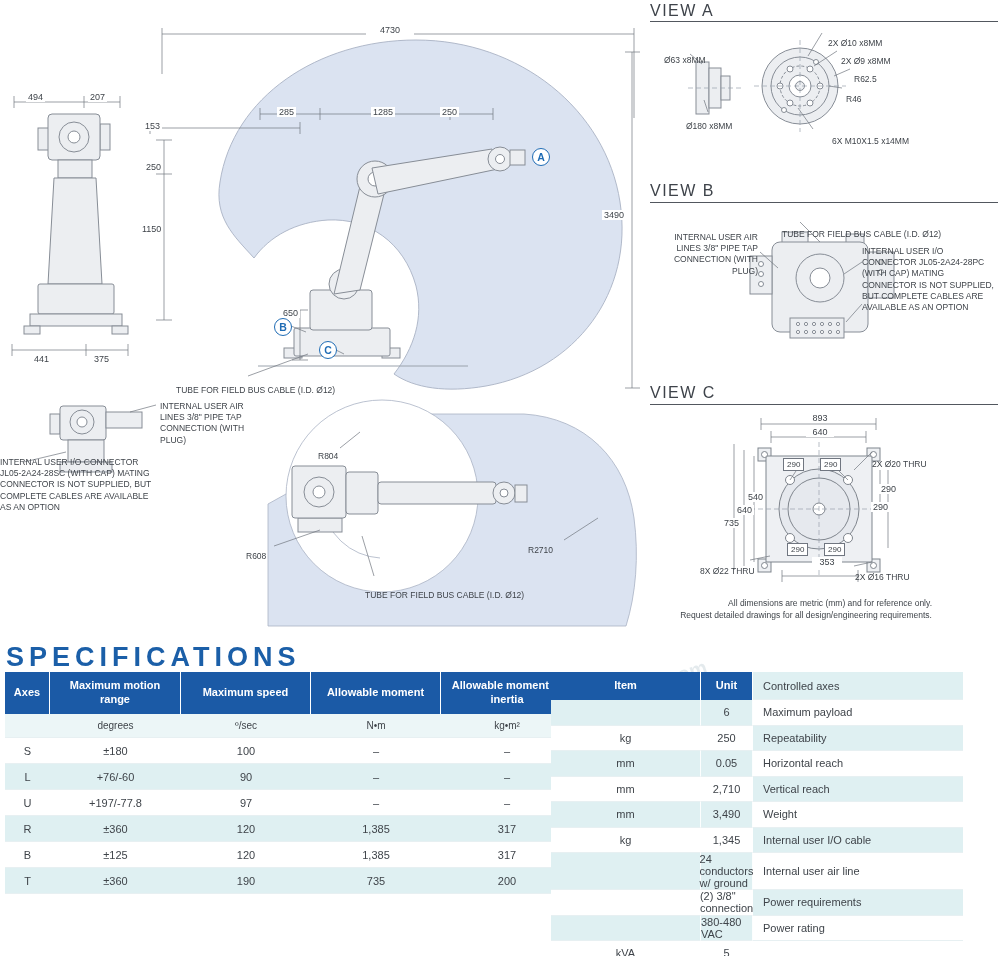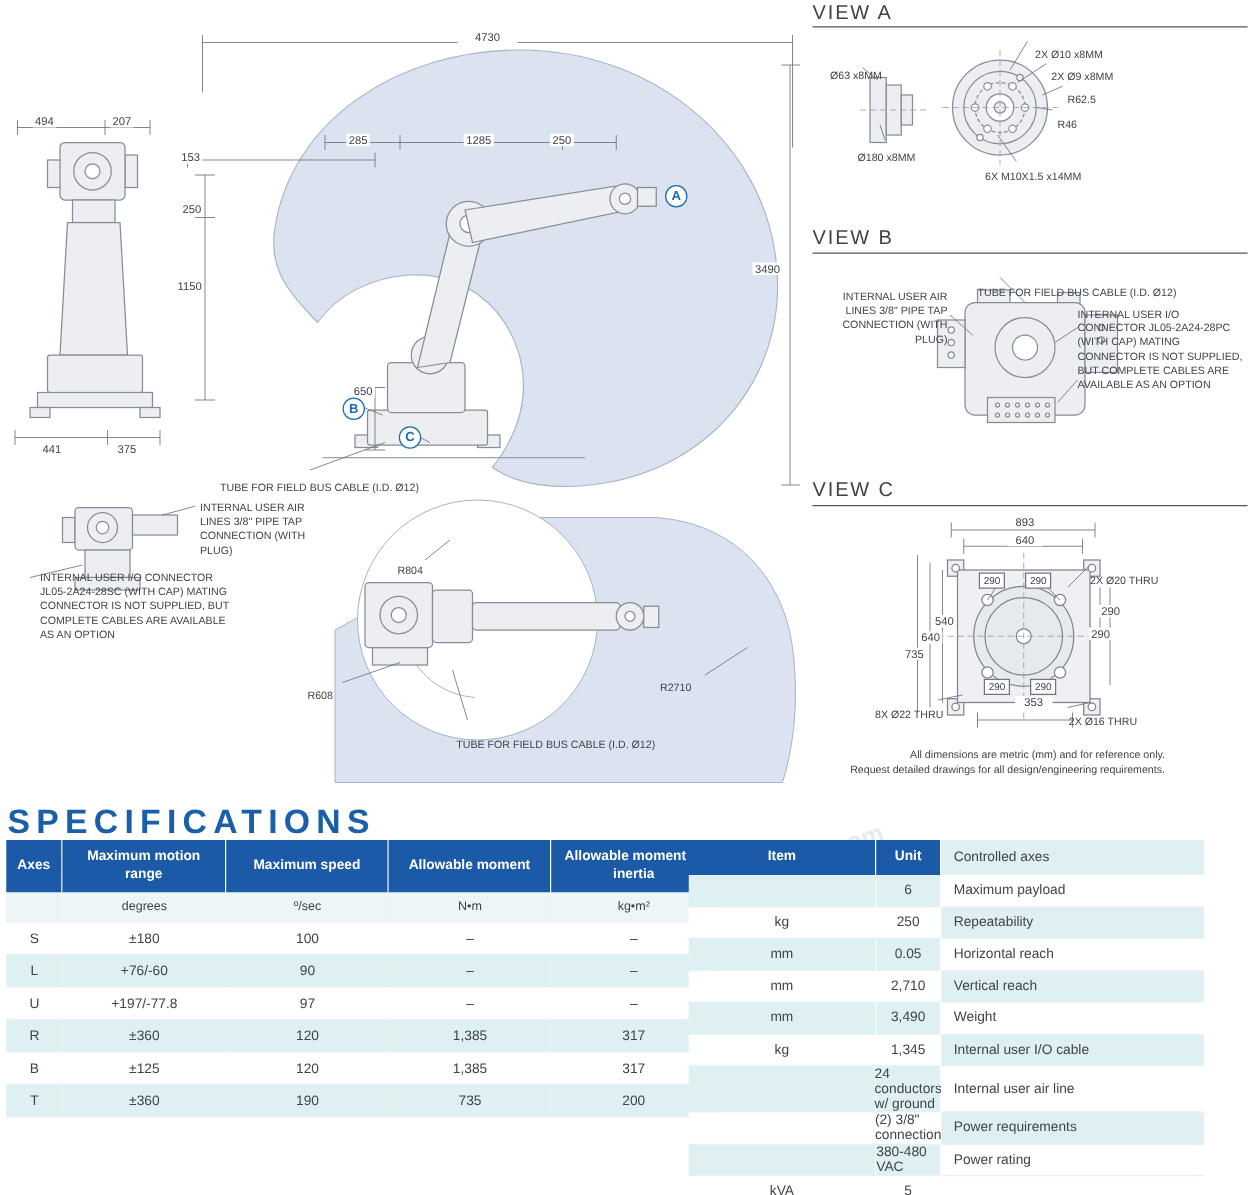--- a/index.html
+++ b/index.html
@@ -149,21 +149,21 @@
       <rect x="96" y="12" width="36" height="16"></rect>
       <rect x="58" y="40" width="36" height="22"></rect>
       <rect x="50" y="62" width="52" height="10"></rect>
     </g>
     <g stroke="#70767e" stroke-width="0.7">
       <line x1="120" y1="12" x2="146" y2="5"></line>
       <line x1="56" y1="52" x2="14" y2="62"></line>
     </g>
   </svg>
   <div class="blk" style="left:160px;top:401px;width:108px">INTERNAL USER AIR LINES 3/8" PIPE TAP CONNECTION (WITH PLUG)</div>
-  <div class="blk" style="left:32px;top:457px;width:158px">INTERNAL USER I/O CONNECTOR JL05-2A24-28SC (WITH CAP) MATING CONNECTOR IS NOT SUPPLIED, BUT COMPLETE CABLES ARE AVAILABLE AS AN OPTION</div>
+  <div class="blk" style="left:0;top:457px;width:158px">INTERNAL USER I/O CONNECTOR JL05-2A24-28SC (WITH CAP) MATING CONNECTOR IS NOT SUPPLIED, BUT COMPLETE CABLES ARE AVAILABLE AS AN OPTION</div>
 
   <svg class="abs" style="left:262px;top:408px" width="382" height="225" viewBox="0 0 382 225">
     <path d="M 6 96 L 168 6 L 262 6 C 324 10 364 52 372 110 C 377 148 374 186 364 218 L 6 218 Z" fill="#dbe3f1" stroke="#a9b2c4" stroke-width="0.8"></path>
     <circle cx="120" cy="88" r="96" fill="#fff" stroke="#a9b2c4" stroke-width="0.8"></circle>
     <path d="M 60 95 A 62 62 0 0 0 118 150" fill="none" stroke="#a9b2c4" stroke-width="0.8"></path>
     <g fill="#eceef1" stroke="#878d96" stroke-width="1">
       <rect x="36" y="110" width="44" height="14"></rect>
       <rect x="30" y="58" width="54" height="52" rx="3"></rect>
       <rect x="84" y="64" width="32" height="42" rx="3"></rect>
       <circle cx="57" cy="84" r="15"></circle>
@@ -218,21 +218,21 @@
       <line x1="192" y1="64" x2="179" y2="62"></line>
       <line x1="163" y1="105" x2="148" y2="84"></line>
       <line x1="40" y1="30" x2="52" y2="40"></line>
       <line x1="58" y1="88" x2="54" y2="76"></line>
     </g>
   </svg>
   <div class="lbl" style="left:828px;top:27px">2X Ø10 x8MM</div>
   <div class="lbl" style="left:841px;top:45px">2X Ø9 x8MM</div>
   <div class="lbl" style="left:854px;top:63px">R62.5</div>
   <div class="lbl" style="left:846px;top:83px">R46</div>
-  <div class="lbl" style="left:788px;top:125px">6X M10X1.5 x14MM</div>
+  <div class="lbl" style="left:832px;top:125px">6X M10X1.5 x14MM</div>
   <div class="lbl" style="left:664px;top:44px">Ø63 x8MM</div>
   <div class="lbl" style="left:686px;top:110px">Ø180 x8MM</div>
 
   <div class="view-title" style="left:650px;top:182px">VIEW B</div>
   <div class="rule" style="left:650px;top:202px"></div>
   <svg class="abs" style="left:650px;top:206px" width="345" height="165" viewBox="0 0 345 165">
     <g fill="#eceef1" stroke="#878d96" stroke-width="1">
       <rect x="132" y="26" width="26" height="12"></rect>
       <rect x="196" y="28" width="18" height="10"></rect>
       <rect x="122" y="36" width="96" height="90" rx="8"></rect>

